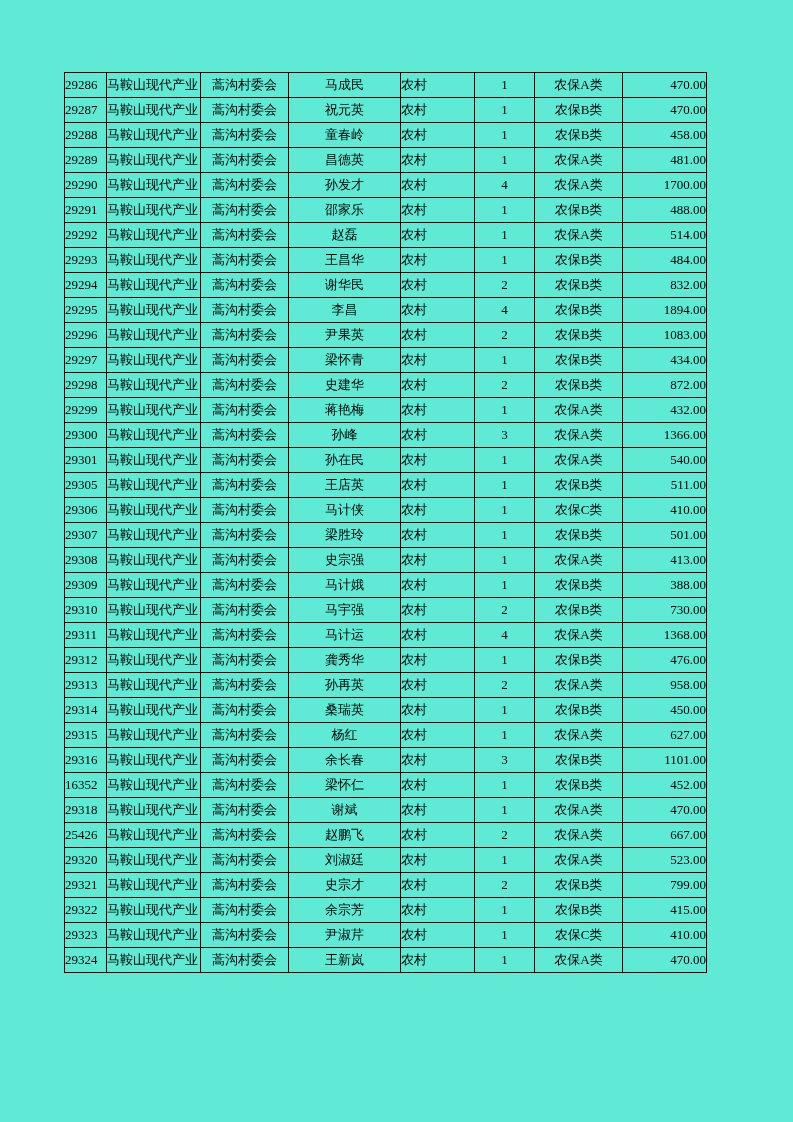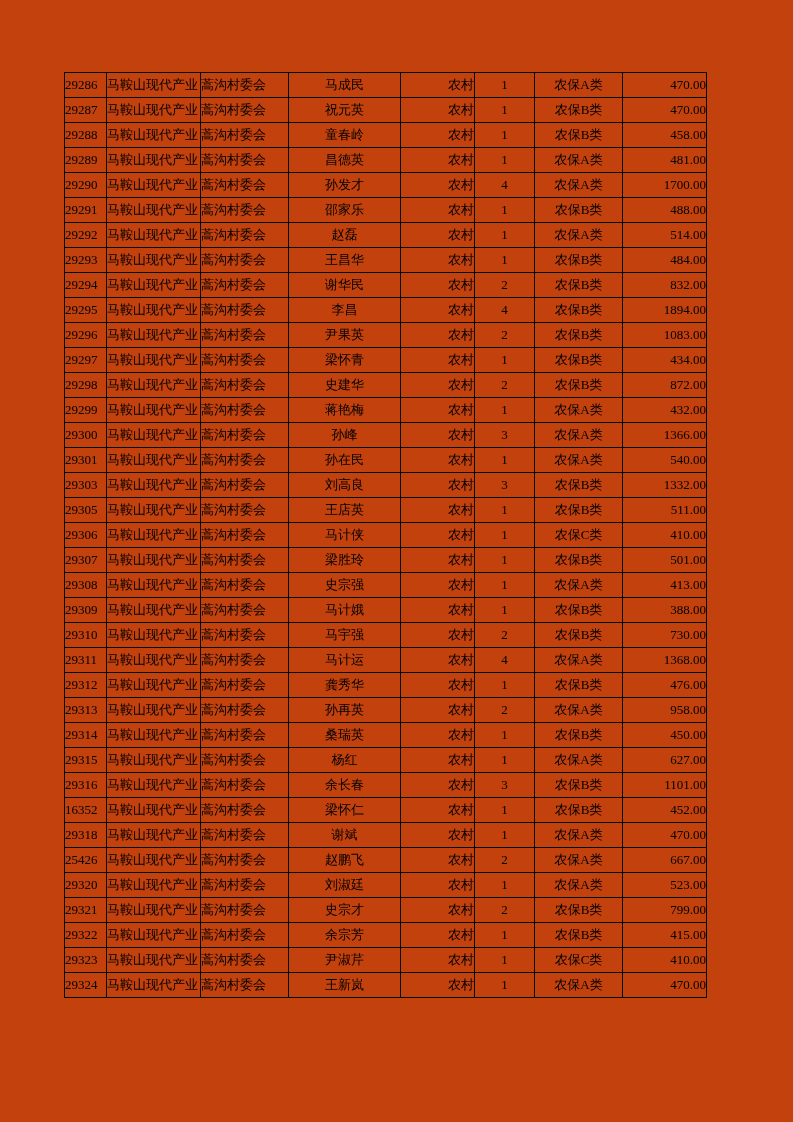--- a/index.html
+++ b/index.html
@@ -8,21 +8,21 @@
     background: #ffffff;
     width: 793px;
     height: 1122px;
     font-family: "Liberation Serif", "DejaVu Serif", serif;
     color: #000000;
   }
   .page {
     position: relative;
     width: 793px;
     height: 1122px;
-    background: #c2410c;
+    background: #5eead4;
     overflow: hidden;
   }
   table.data-table {
     position: absolute;
     top: 72px;
     left: 64px;
     border-collapse: collapse;
     table-layout: fixed;
     width: 642px;
     font-size: 13px;
@@ -31,23 +31,23 @@
     border: 1px solid #000000;
     height: 24px;
     padding: 0;
     overflow: hidden;
     white-space: nowrap;
     vertical-align: middle;
     line-height: 24px;
   }
   td.c-id       { text-align: left;  padding-left: 2px; }
   td.c-org      { text-align: left;  }
-  td.c-village  { text-align: left; }
+  td.c-village  { text-align: center; }
   td.c-name     { text-align: center; }
-  td.c-type     { text-align: right; }
+  td.c-type     { text-align: left; }
   td.c-count    { text-align: center; }
   td.c-category { text-align: center; }
   td.c-amount   { text-align: right; padding-right: 8px; }
 </style>
 </head>
 <body>
 
 <div class="page">
   <table class="data-table">
     <colgroup>
@@ -231,30 +231,20 @@
     <td class="c-org">马鞍山现代产业</td>
     <td class="c-village">蒿沟村委会</td>
     <td class="c-name">孙在民</td>
     <td class="c-type">农村</td>
     <td class="c-count">1</td>
     <td class="c-category">农保A类</td>
     <td class="c-amount">540.00</td>
   </tr>
 
 
-  <tr>
-    <td class="c-id">29303</td>
-    <td class="c-org">马鞍山现代产业</td>
-    <td class="c-village">蒿沟村委会</td>
-    <td class="c-name">刘高良</td>
-    <td class="c-type">农村</td>
-    <td class="c-count">3</td>
-    <td class="c-category">农保B类</td>
-    <td class="c-amount">1332.00</td>
-  </tr>
 
 
   <tr>
     <td class="c-id">29305</td>
     <td class="c-org">马鞍山现代产业</td>
     <td class="c-village">蒿沟村委会</td>
     <td class="c-name">王店英</td>
     <td class="c-type">农村</td>
     <td class="c-count">1</td>
     <td class="c-category">农保B类</td>

